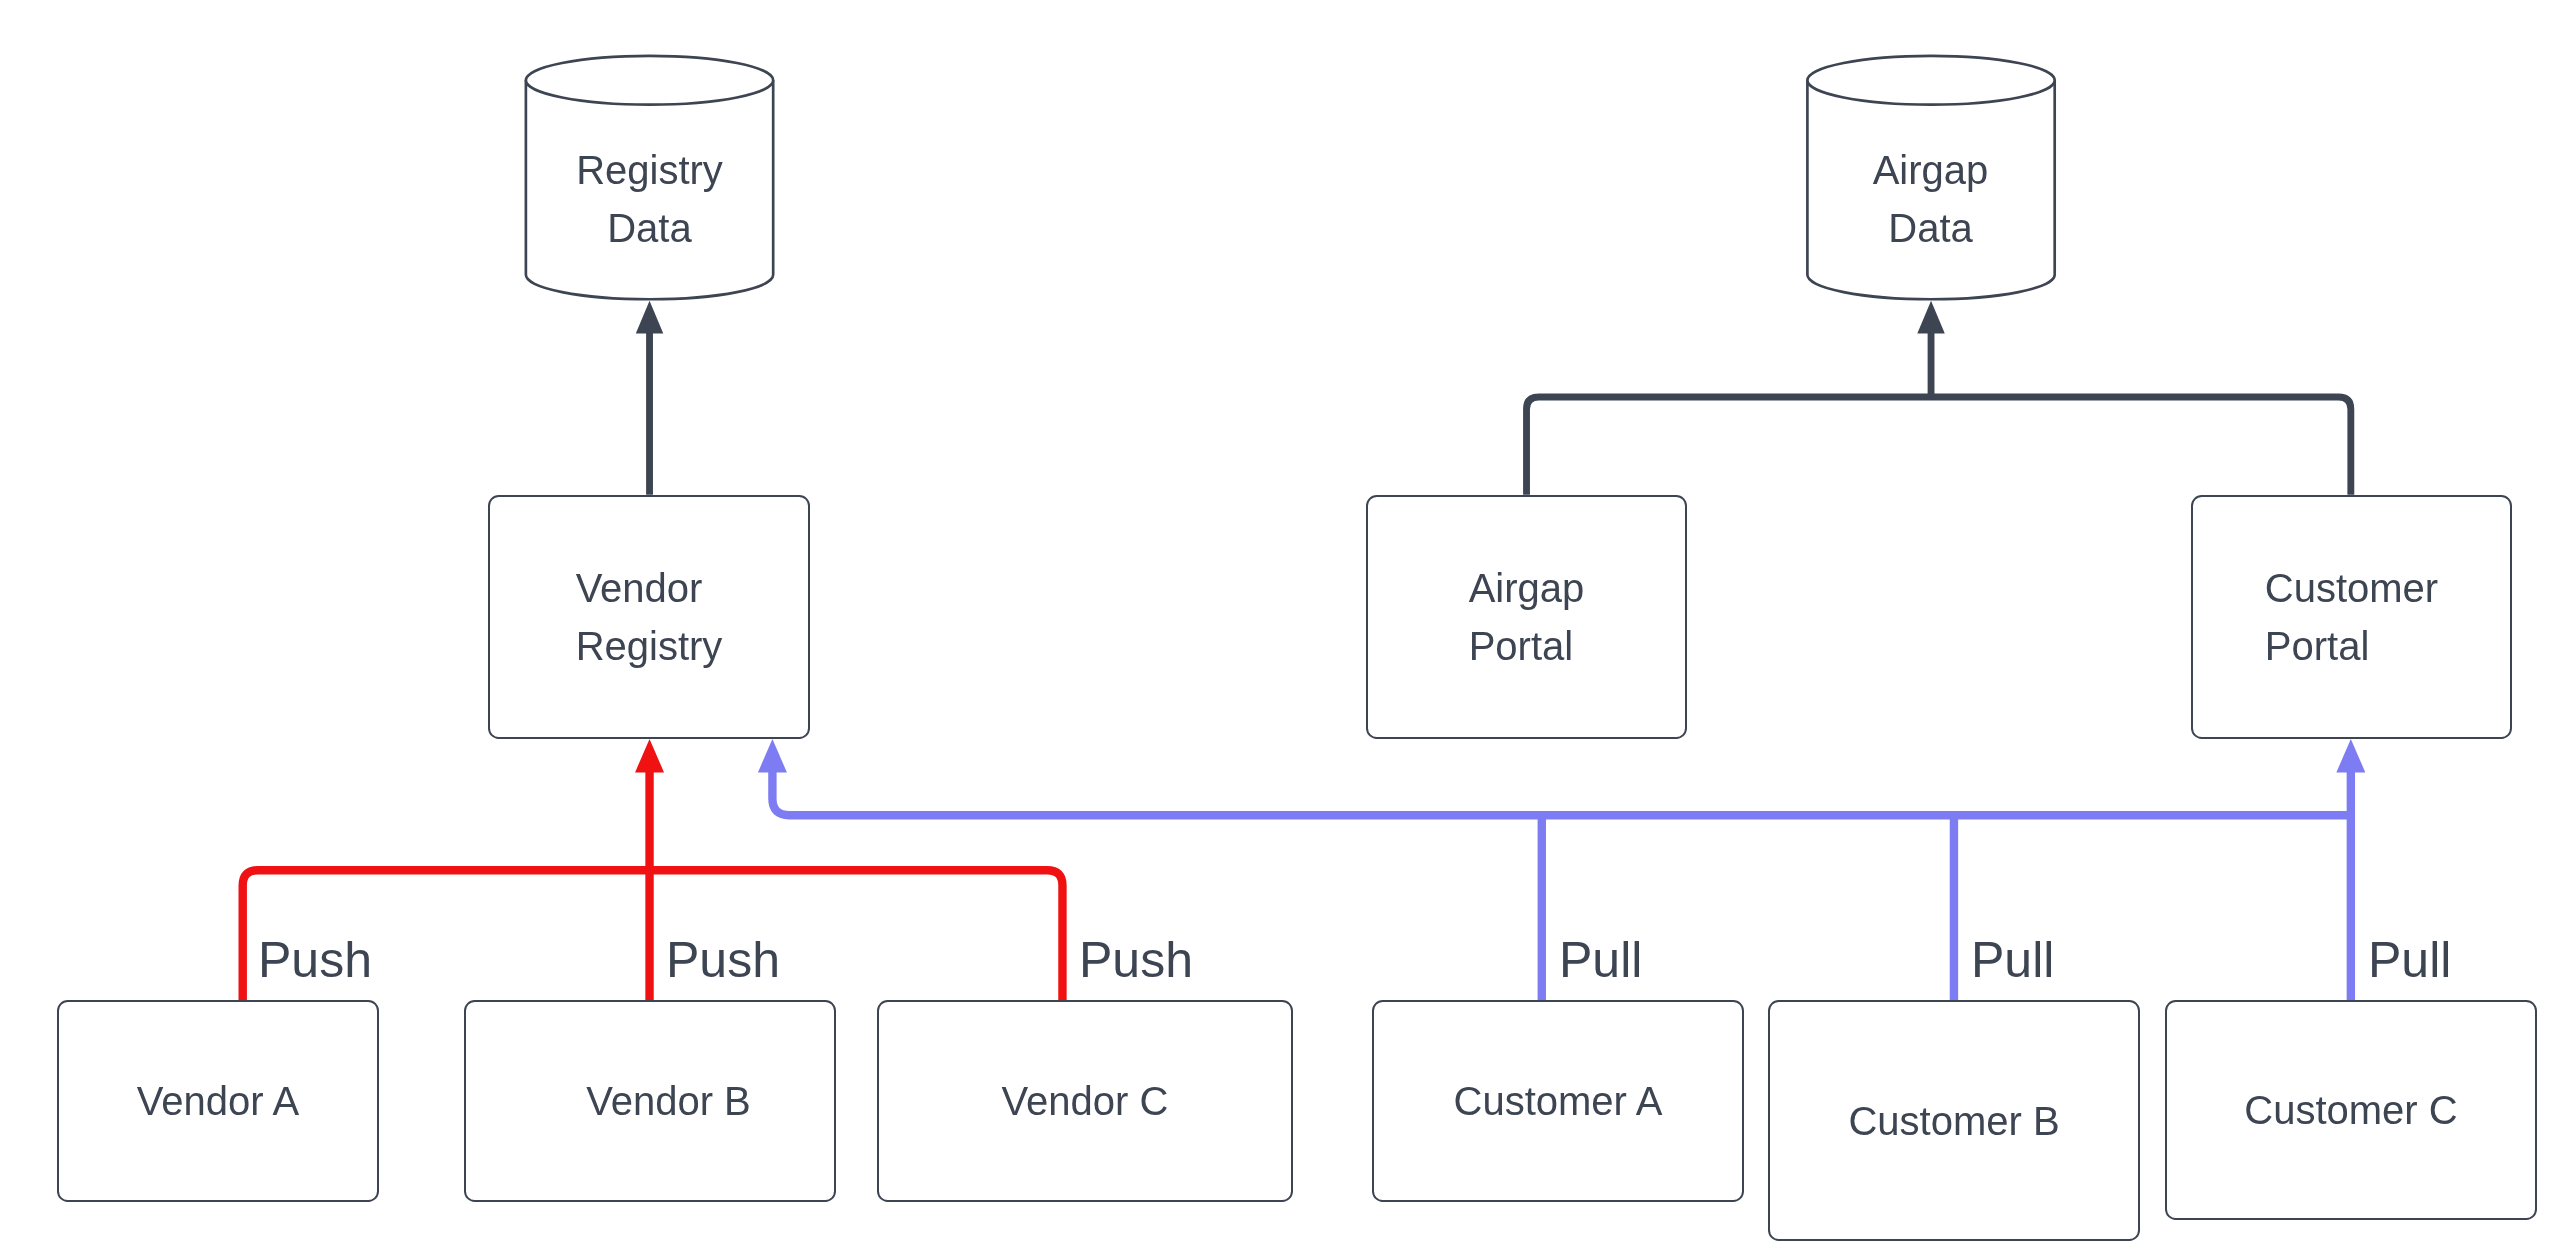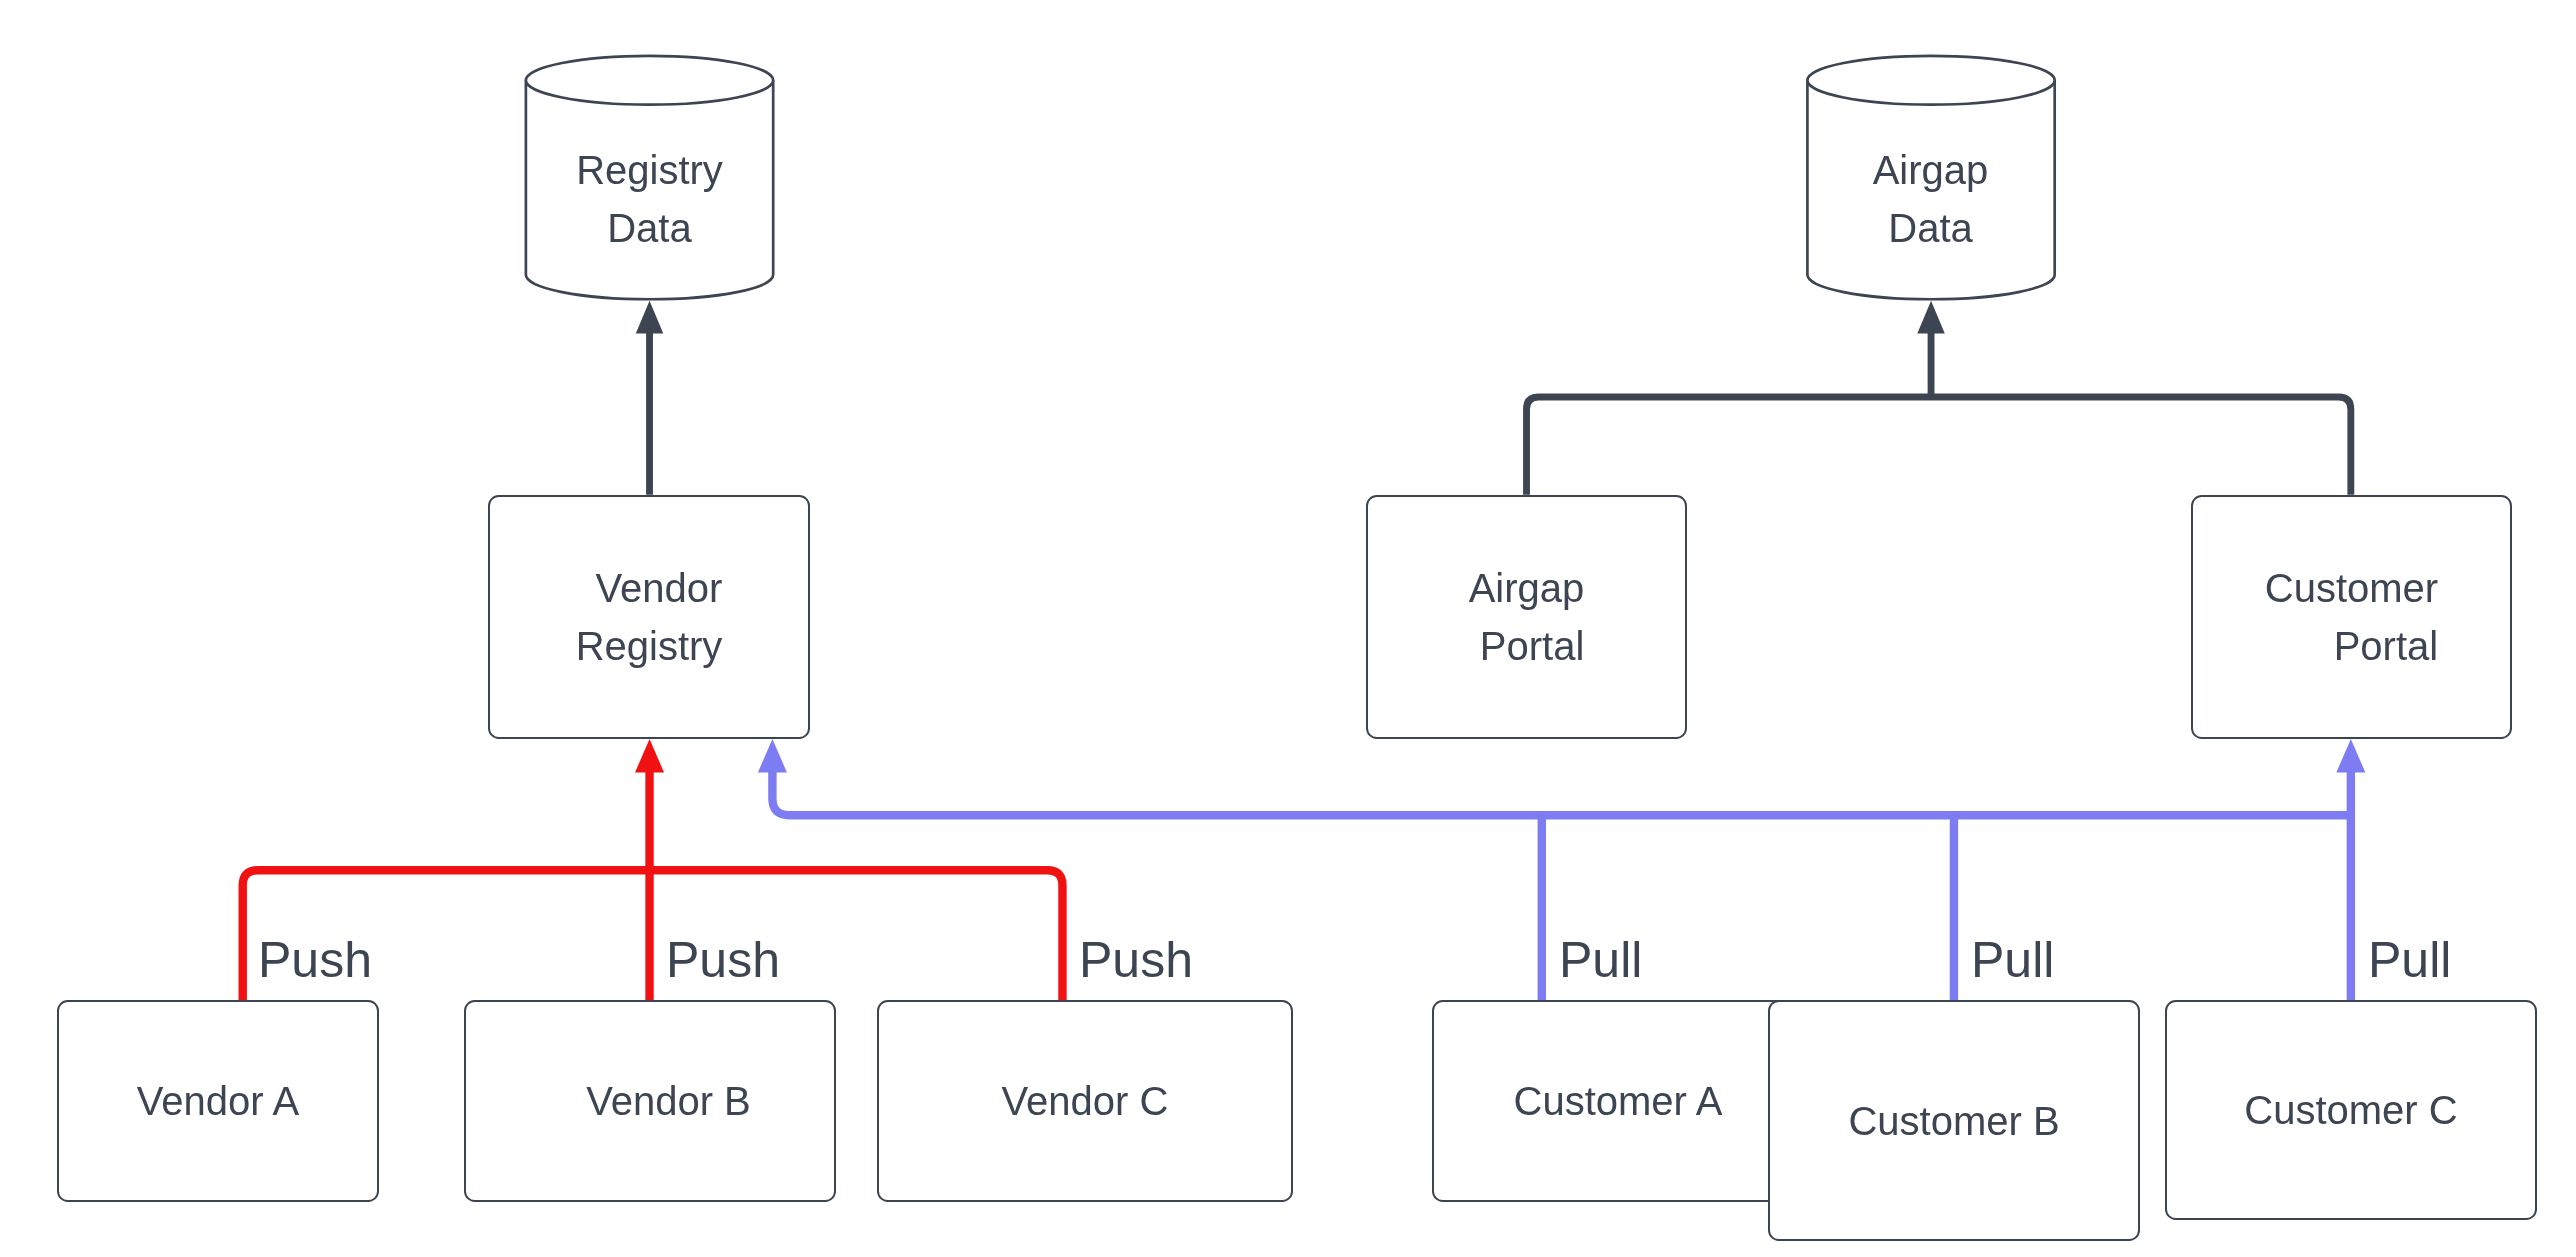--- a/index.html
+++ b/index.html
@@ -34,21 +34,21 @@
   .head-blue { fill: var(--pull-edge); stroke: none; }
   .cyl { fill: #fff; stroke: var(--node-stroke); stroke-width: 3.5; }
   .node-box {
     position: absolute;
     background: #fff;
     border: 2.7px solid var(--node-stroke);
     border-radius: 10.7px;
     display: flex;
     align-items: center;
     justify-content: center;
-    text-align: right;
+    text-align: left;
     box-sizing: border-box;
   }
   .node-label {
     font-size: 40px;
     line-height: 58px;
     color: var(--text-color);
   }
   .node-label span { display: block; }
   .cyl-label {
     position: absolute;
@@ -142,21 +142,21 @@
   <div class="node-box" style="left:464px; top:1000px; width:372px; height:202px;padding-left:37px;">
     <div class="node-label">
         <span>Vendor B</span>
       </div>
   </div>
   <div class="node-box" style="left:877px; top:1000px; width:416px; height:202px;">
     <div class="node-label">
         <span>Vendor C</span>
       </div>
   </div>
-  <div class="node-box" style="left:1432px; top:1000px; width:372px; height:202px;">
+  <div class="node-box" style="left:1372px; top:1000px; width:372px; height:202px;">
     <div class="node-label">
         <span>Customer A</span>
       </div>
   </div>
   <div class="node-box" style="left:1768px; top:1000px; width:372px; height:241px;">
     <div class="node-label">
         <span>Customer B</span>
       </div>
   </div>
   <div class="node-box" style="left:2165px; top:1000px; width:372px; height:220px;">

